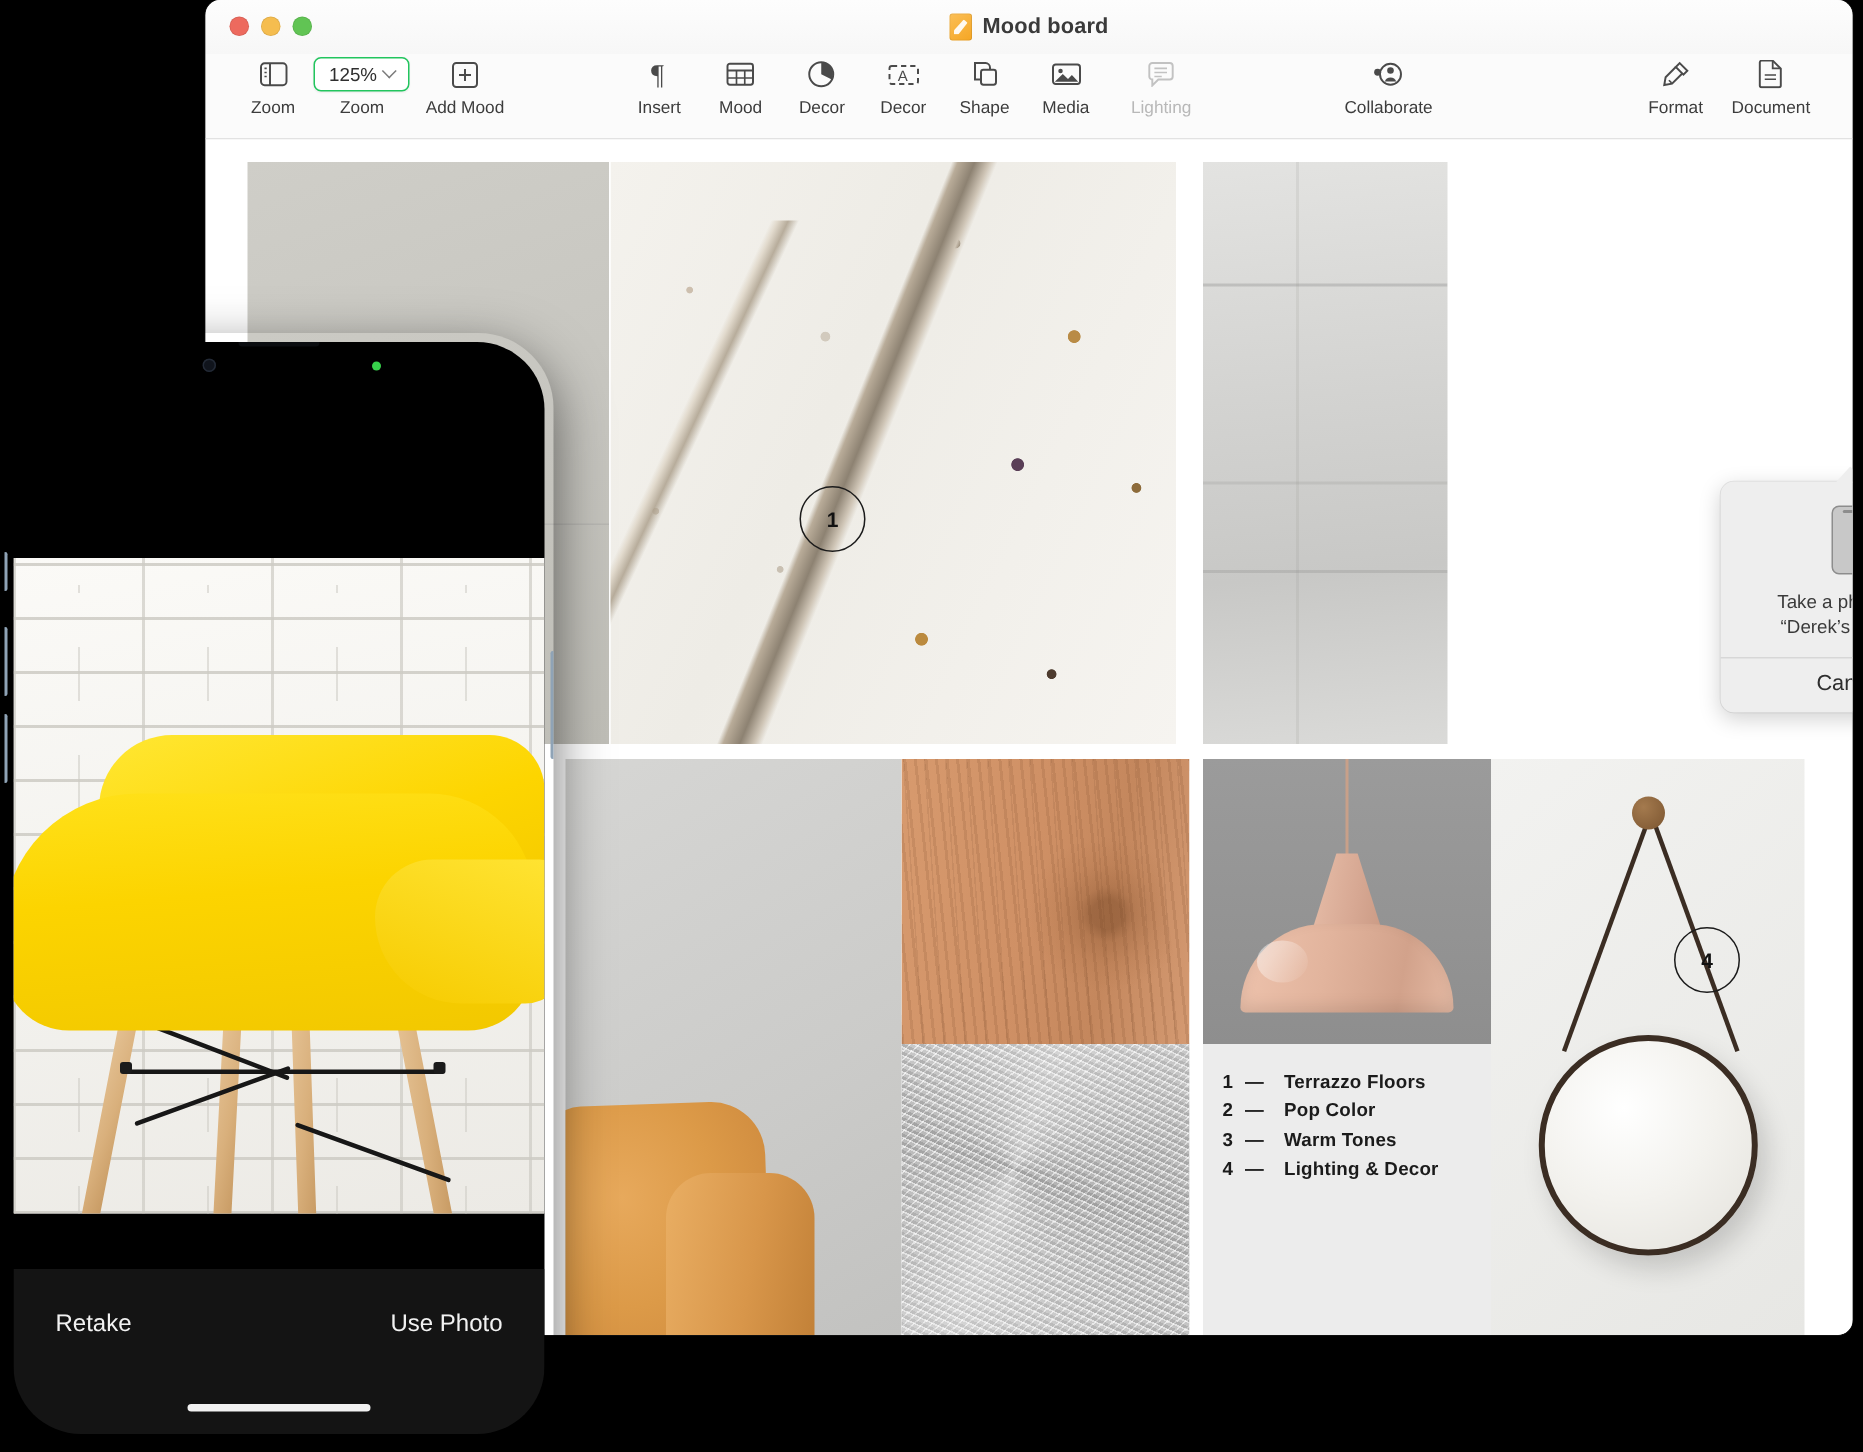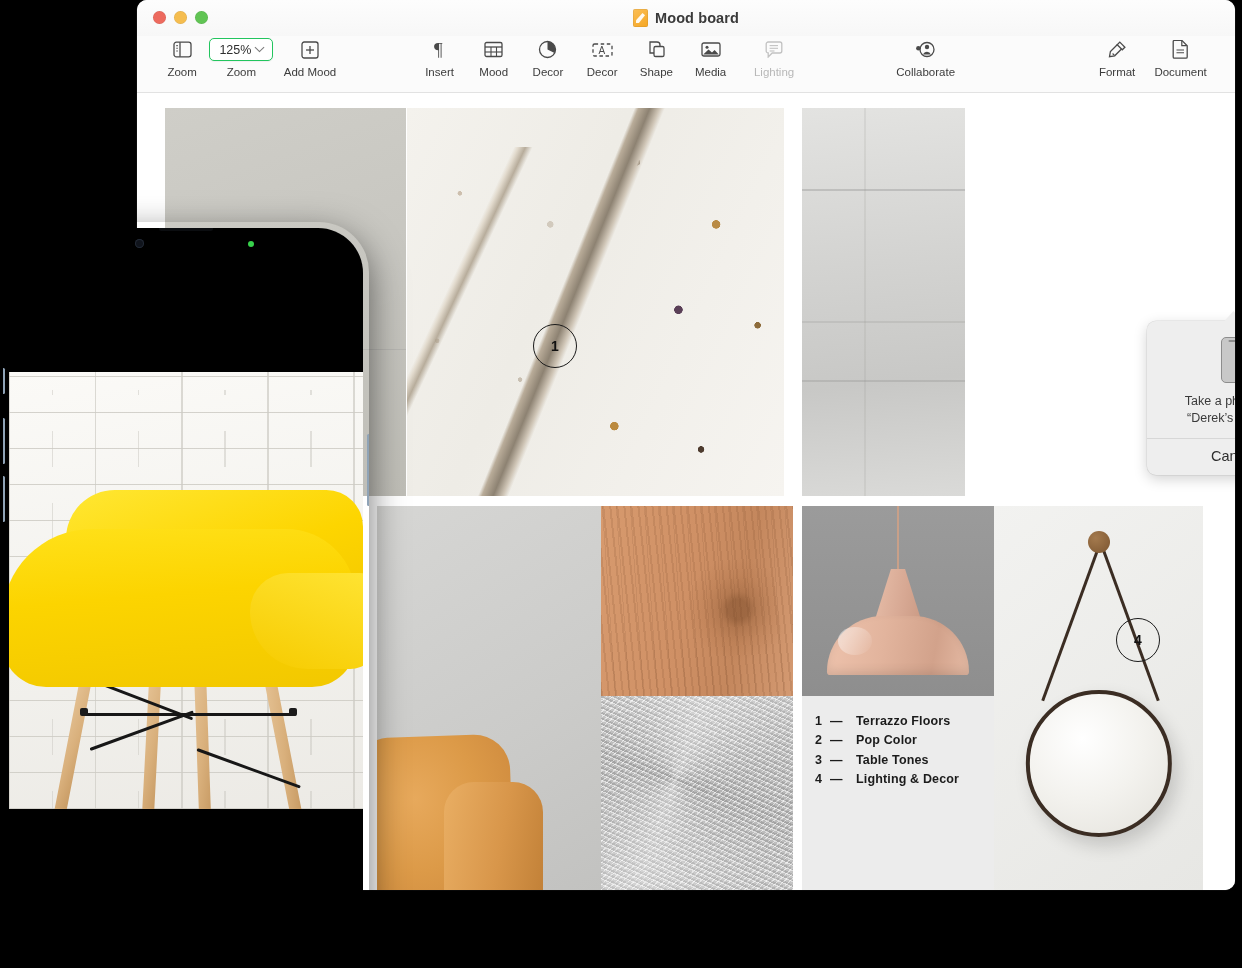--- a/index.html
+++ b/index.html
@@ -654,21 +654,21 @@
           <span>Terrazzo Floors</span>
         </div>
         <div class="row">
           <span class="num">2</span>
           <span class="dash">—</span>
           <span>Pop Color</span>
         </div>
         <div class="row">
           <span class="num">3</span>
           <span class="dash">—</span>
-          <span>Table Tones</span>
+          <span>Warm Tones</span>
         </div>
         <div class="row">
           <span class="num">4</span>
           <span class="dash">—</span>
           <span>Lighting &amp; Decor</span>
         </div>
       </div>
 
       <div class="callout" id="callout-1">
           <span>1</span>
@@ -723,16 +723,21 @@
         <div class="wire" style="left:21%;top:78%;width:60%;transform:rotate(0deg)"></div>
         <span class="wire-node" style="left:20%;top:77%"></span>
         <span class="wire-node" style="left:79%;top:77%"></span>
         <span class="wire-node" style="left:49.5%;top:68%"></span>
 
         <div class="chair-back"></div>
         <div class="chair-seat"></div>
         <div class="chair-armr"></div>
       </div>
 
+      <div id="phone-controls">
+        <div id="retake-btn">Retake</div>
+        <div id="usephoto-btn">Use Photo</div>
+        <div id="home-indicator"></div>
+      </div>
     </div>
   </div>
 
 </div>
 
 </body></html>

